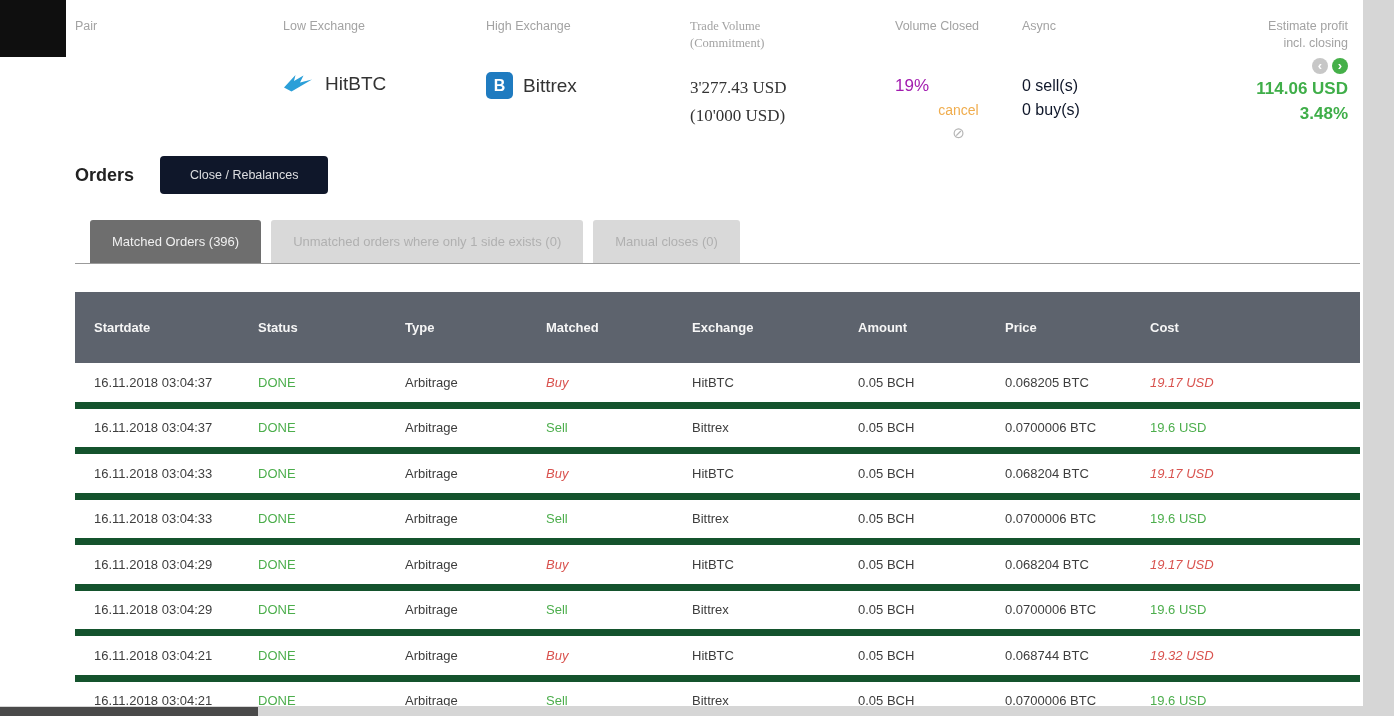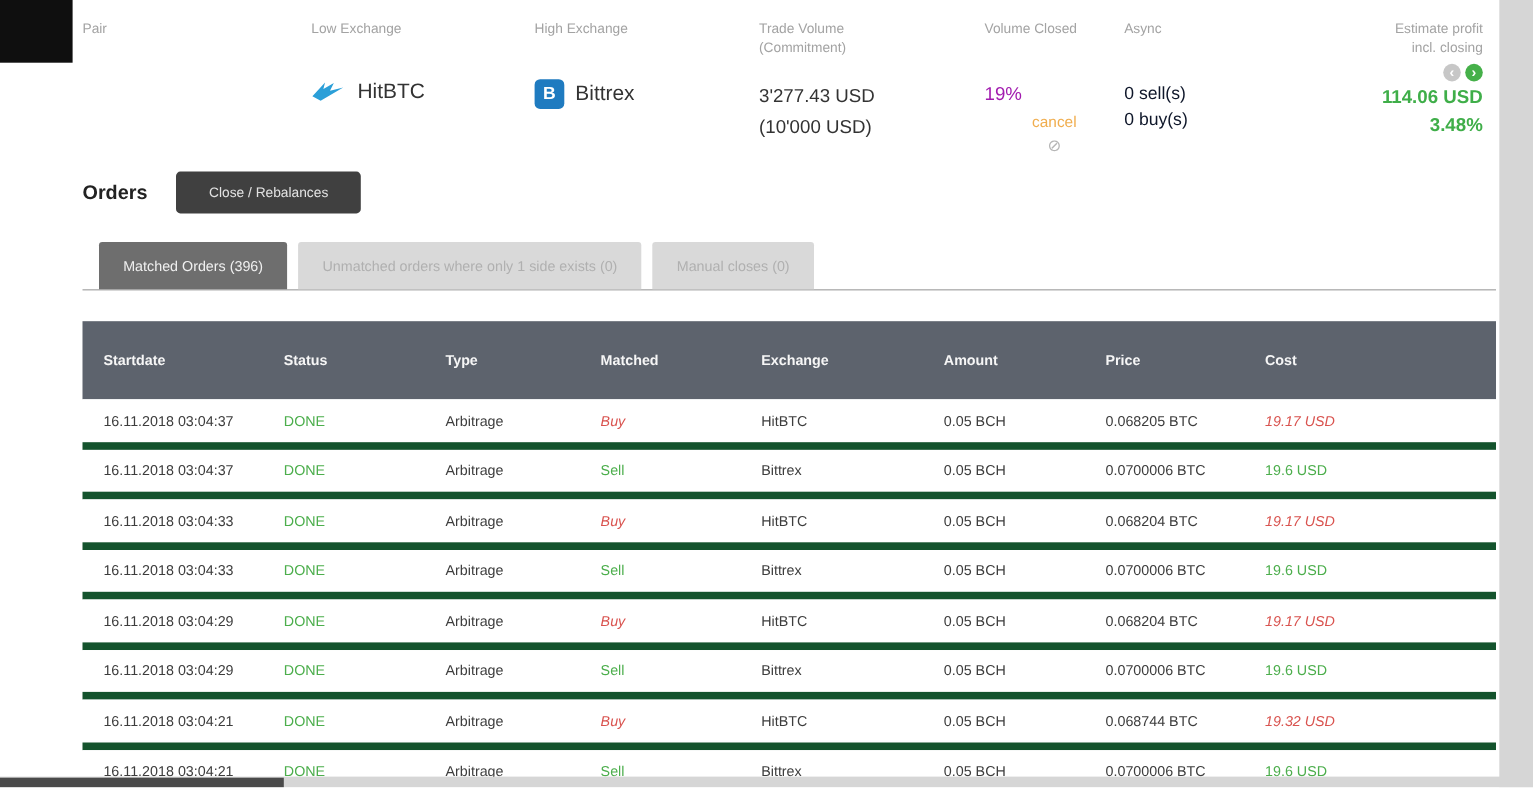--- a/index.html
+++ b/index.html
@@ -7,21 +7,21 @@
   body { font-family: "Liberation Sans", sans-serif; }
   .page { position: relative; width: 1394px; height: 716px; background: #ffffff; overflow: hidden; }
   .content { padding: 18px 46px 0 75px; }
 
   
   .summary { display: flex; }
   .scol { flex: 0 0 auto; }
   .w-pair   { width: 208px; }
   .w-lowex  { width: 203px; }
   .w-highex { width: 204px; }
-  .w-vol    { width: 205px; }
+  .w-vol    { width: 205px; font-family: Liberation Serif, serif; }
   .w-closed { width: 127px; }
   .w-async  { width: 160px; }
   .scol.profit { flex: 1; text-align: right; }
   .col-label { height: 34px; font-size: 12.5px; color: #a3a3a3; line-height: 1.35; }
   .value-lg { font-size: 19px; color: #333; margin-top: 24px; }
   .exch { display: flex; align-items: center; gap: 10px; margin-top: 20px; font-size: 19px; color: #333; }
   .hitbtc-logo { display: inline-flex; width: 32px; height: 24px; }
   .bittrex-badge { display: inline-flex; width: 27px; height: 27px; border-radius: 5px;
     background: #1f7bc0; color: #fff; font-weight: 700; font-size: 16px;
     align-items: center; justify-content: center; }
@@ -34,21 +34,21 @@
   .arrows { margin-top: 6px; display: flex; justify-content: flex-end; gap: 4px; }
   .nav-circle { width: 16px; height: 16px; border-radius: 50%; color: #fff; font-size: 13px;
     line-height: 15px; text-align: center; font-weight: 700; cursor: pointer; display: inline-block; }
   .nav-circle.prev { background: #c7c7c7; }
   .nav-circle.next { background: #45b049; }
   .profit-usd, .profit-pct { font-size: 17px; font-weight: 600; color: #3fae49; margin-top: 5px; }
 
   
   .orders-bar { margin-top: 16px; display: flex; align-items: center; gap: 26px; }
   .orders-bar h2 { font-size: 18px; font-weight: 700; color: #222; }
-  .btn-green { background: #404040; border: none; border-radius: 4px; color: rgba(255,255,255,0.85);
+  .btn-green { background: #0f172a; border: none; border-radius: 4px; color: rgba(255,255,255,0.85);
     font-family: "Liberation Sans", sans-serif; font-size: 12.5px; padding: 12px 30px; cursor: pointer; }
 
   
   .tabs-wrap { margin: 26px 0 0 75px; width: 1285px; border-bottom: 1px solid #9b9b9b; }
   .tabs { display: flex; gap: 10px; padding-left: 15px; }
   .tab { padding: 14px 22px; font-size: 13px; border-radius: 3px 3px 0 0;
     background: #d9d9d9; color: #b0b0b0; cursor: pointer; white-space: nowrap; }
   .tab.active { background: #6e6e6e; color: #f0f0f0; }
 
   

